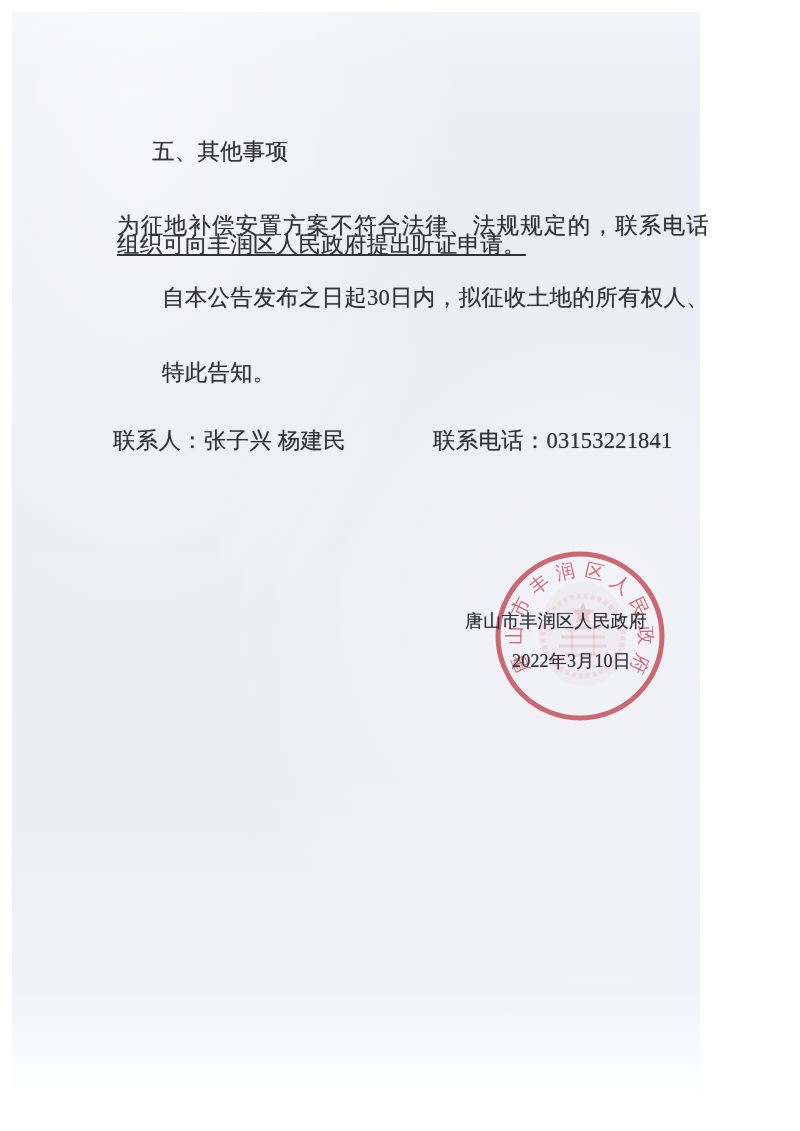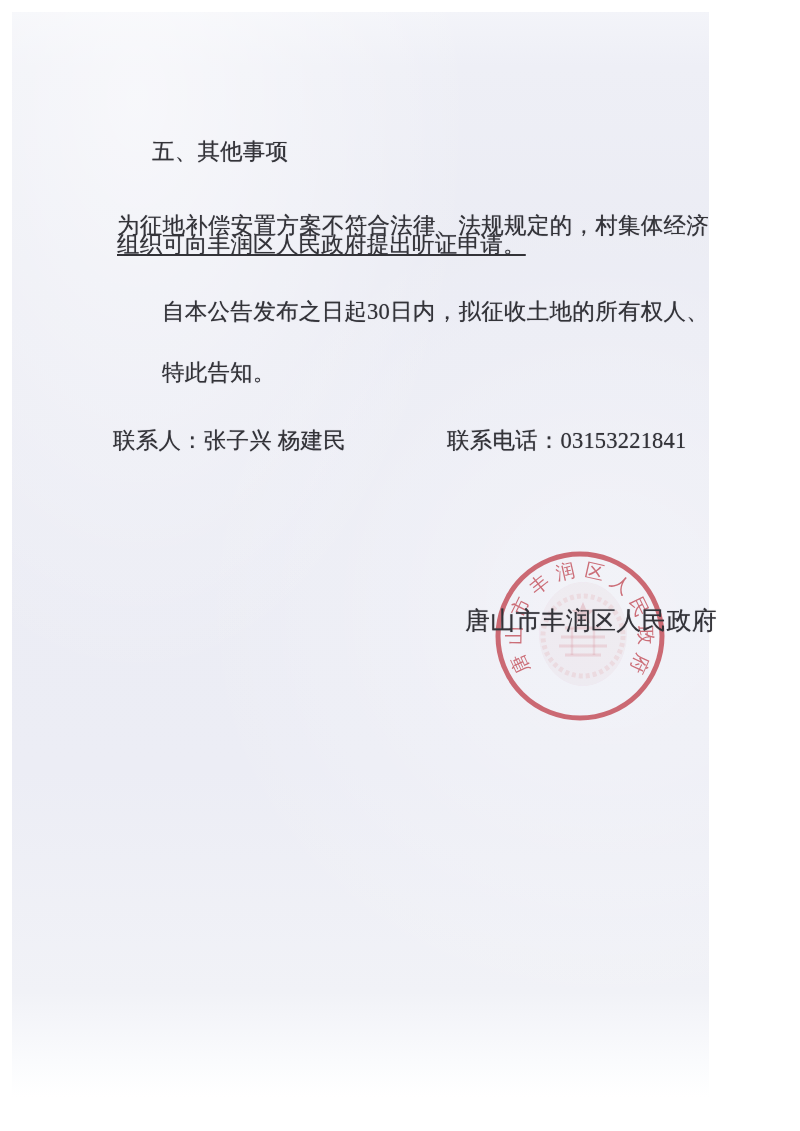--- a/index.html
+++ b/index.html
@@ -4,68 +4,67 @@
 <style>
   html,body{margin:0;padding:0;}
   body{background:#ffffff;font-family:"Liberation Serif","DejaVu Serif",serif;}
   #screen{position:relative;width:800px;height:1131px;background:#ffffff;overflow:hidden;}
   .paper{
     position:absolute;left:12px;top:12px;width:688px;height:1085px;
     background:
       radial-gradient(ellipse at 18% 8%, rgba(255,255,255,0.55), rgba(255,255,255,0) 42%),
       radial-gradient(ellipse at 85% 55%, rgba(255,255,255,0.35), rgba(255,255,255,0) 50%),
       linear-gradient(180deg,#f3f4f9 0px,#eeeff6 55px,#ebecf4 250px,#ecedf5 760px,#f1f2f7 980px,#fafbfd 1050px,#ffffff 1085px);
-    padding-left: 9px;
   }
   .line{
     position:absolute;
     font-size:22.5px;
     line-height:30px;
     color:#333338;
     text-shadow:0 0 0.8px rgba(70,70,82,0.75);
     letter-spacing:0.2px;
   }
   .nowrap{white-space:nowrap;}
   .just{
     width:592px;
     text-align:justify;
     text-align-last:justify;
     text-justify:inter-character;
   }
   .indent{text-indent:45px;}
   .contact-seg{white-space:nowrap;text-align:right;}
-  .sig{font-size:25px;z-index:3;}
+  .sig{font-size:18px;z-index:3;}
   .seal-svg{position:absolute;left:468px;top:512px;z-index:1;}
   .seal-char{
     font-size:19px;
     font-family:"Liberation Serif","DejaVu Serif",serif;
     text-anchor:middle;
     dominant-baseline:central;
     opacity:0.82;
   }
 </style>
 </head>
 <body>
 
 <div id="screen">
   <div class="paper">
 
     <div class="line nowrap" style="left:140px;top:125px;">五、其他事项</div>
 
-    <div class="line just" style="left:105px;top:199px;">为征地补偿安置方案不符合法律、法规规定的，村集体经济</div>
+    <div class="line just" style="left:105px;top:199px;">为征地补偿安置方案不符合法律、法规规定的，联系电话</div>
     <div class="line nowrap" style="left:105px;top:218px;text-decoration:underline;">组织可向丰润区人民政府提出听证申请。</div>
 
-    <div class="line just indent" style="left:105px;top:271px;margin-top:14px;">自本公告发布之日起30日内，拟征收土地的所有权人、</div>
+    <div class="line just indent" style="left:105px;top:271px;">自本公告发布之日起30日内，拟征收土地的所有权人、</div>
 
     <div class="line nowrap" style="left:150px;top:346px;">特此告知。</div>
 
     <div class="line contact-seg" style="left:101px;top:414px;">
       <span>联系人：</span><span>张子兴 杨建民</span>
     </div>
-    <div class="line contact-seg" style="left:421px;top:414px;margin-left:14px;">
+    <div class="line contact-seg" style="left:421px;top:414px;">
       <span>联系电话：</span><span>03153221841</span>
     </div>
 
     <svg class="seal-svg" width="200" height="230" viewBox="0 0 200 230">
       <defs>
         <filter id="sealblur" x="-20%" y="-20%" width="140%" height="140%">
           <feGaussianBlur stdDeviation="0.7"></feGaussianBlur>
         </filter>
       </defs>
       <g filter="url(#sealblur)">
@@ -89,15 +88,16 @@
             <text x="114.6" y="47.6" transform="rotate(12.8 114.6 47.6)" class="seal-char" fill="#c4515c">区</text>
             <text x="140.9" y="60.2" transform="rotate(38.3 140.9 60.2)" class="seal-char" fill="#c4515c">人</text>
             <text x="159.3" y="83.0" transform="rotate(63.9 159.3 83.0)" class="seal-char" fill="#c4515c">民</text>
             <text x="166.0" y="111.4" transform="rotate(89.4 166.0 111.4)" class="seal-char" fill="#c4515c">政</text>
             <text x="159.8" y="139.9" transform="rotate(115.0 159.8 139.9)" class="seal-char" fill="#c4515c">府</text>
           </g>
       </g>
     </svg>
 
     <div class="line sig nowrap" style="left:453px;top:594px;">唐山市丰润区人民政府</div>
+    <div class="line sig nowrap" style="left:500px;top:634px;">2022年3月10日</div>
 
   </div>
 </div>
 
 </body></html>

